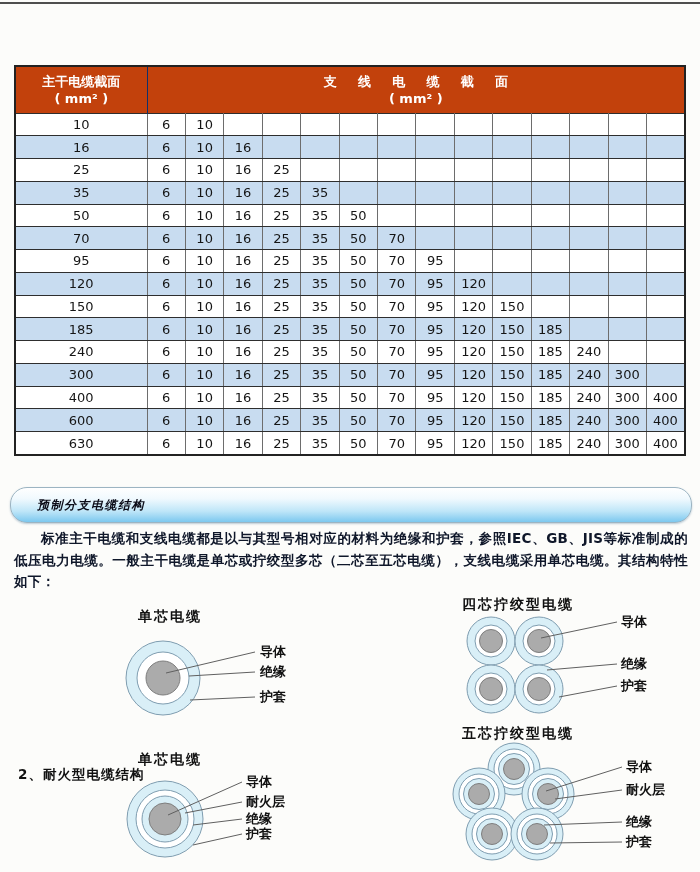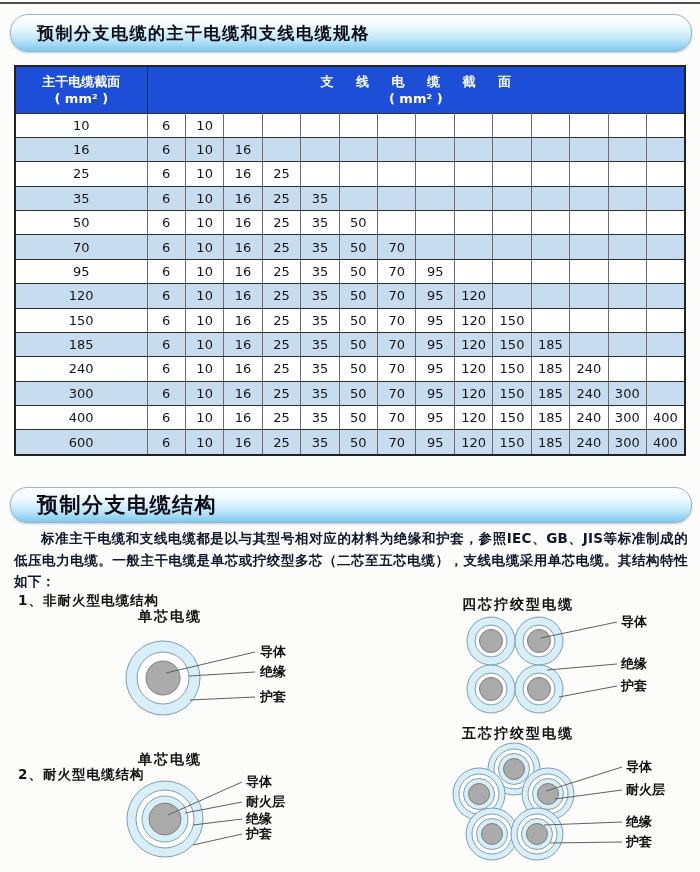--- a/index.html
+++ b/index.html
@@ -8,30 +8,30 @@
 
   .top-rule{position:absolute;left:0;top:2px;width:700px;height:2px;background:#4e4e4e;}
 
   .capsule{position:absolute;border:1px solid #9cb4c2;border-radius:18px;
     background:linear-gradient(180deg,#ffffff 0%,#f0f9fe 32%,#bfe6f8 68%,#7cc8ef 100%);
     box-shadow:0 1px 2px rgba(110,145,170,.45);
     display:flex;align-items:center;}
   .capsule-1{left:10px;top:14px;width:680px;height:36px;}
   .capsule-2{left:10px;top:487px;width:680px;height:34px;border-radius:17px;}
   .capsule .cap-text{font-weight:bold;font-size:17px;color:#0c0c18;padding-left:26px;letter-spacing:1.5px;}
-  .capsule-2 .cap-text{font-size:21px;}
+  .capsule-2 .cap-text{font-size:12px;font-style:italic;}
 
   table.spec{position:absolute;left:14px;top:65px;width:672px;height:391px;
     border-collapse:collapse;table-layout:fixed;border:2px solid #222;}
   table.spec thead tr{height:47px;}
-  table.spec th{background:#1d4ed8;color:#ffffff;font-size:13px;font-weight:bold;
+  table.spec th{background:#c2410c;color:#ffffff;font-size:13px;font-weight:bold;
     vertical-align:middle;padding:0;border:0;}
   table.spec th.main-th{border-right:1px solid #10306b;}
   .hdr-line{line-height:17px;text-align:center;}
-  .hdr-spread{letter-spacing:9px;text-indent:9px;}
+  .hdr-spread{letter-spacing:9px;text-indent:9px;font-family:Liberation Serif, serif;}
   table.spec td{border-left:1px solid #6d6d6d;border-right:1px solid #6d6d6d;
     border-top:1px solid #2e2e2e;border-bottom:1px solid #2e2e2e;
     text-align:center;vertical-align:middle;font-size:13px;color:#151515;
     height:21px;padding:0;background:#ffffff;}
   table.spec tr.alt td{background:#c8dcf0;}
 
   .intro{position:absolute;left:14px;top:528px;width:674px;margin:0;
     font-size:13.5px;line-height:21.5px;font-weight:600;color:#0f172a;
     text-indent:2em;text-align:justify;letter-spacing:.3px;}
 
@@ -57,23 +57,20 @@
   .core-cond{fill:#ababab;stroke:#7e7e7e;stroke-width:1;}
   .leader{stroke:#606060;stroke-width:1;fill:none;}
 </style>
 </head>
 <body>
 
 <div class="page">
 
   <div class="top-rule"></div>
 
-  <div class="capsule capsule-1">
-    <span class="cap-text">预制分支电缆的主干电缆和支线电缆规格</span>
-  </div>
 
   <table class="spec">
     <colgroup>
       <col style="width:132px">
       <col span="14">
     </colgroup>
     <thead>
       <tr>
         <th class="main-th">
           <div class="hdr-line">主干电缆截面</div>
@@ -317,30 +314,46 @@
           <td>50</td>
           <td>70</td>
           <td>95</td>
           <td>120</td>
           <td>150</td>
           <td>185</td>
           <td>240</td>
           <td>300</td>
           <td>400</td>
         </tr>
+        <tr>
+          <td>630</td>
+          <td>6</td>
+          <td>10</td>
+          <td>16</td>
+          <td>25</td>
+          <td>35</td>
+          <td>50</td>
+          <td>70</td>
+          <td>95</td>
+          <td>120</td>
+          <td>150</td>
+          <td>185</td>
+          <td>240</td>
+          <td>300</td>
+          <td>400</td>
+        </tr>
       </tbody>
   </table>
 
   <div class="capsule capsule-2">
     <span class="cap-text">预制分支电缆结构</span>
   </div>
 
   <p class="intro">标准主干电缆和支线电缆都是以与其型号相对应的材料为绝缘和护套，参照IEC、GB、JIS等标准制成的低压电力电缆。一般主干电缆是单芯或拧绞型多芯（二芯至五芯电缆），支线电缆采用单芯电缆。其结构特性如下：</p>
 
-  <div class="sec-h sec-h-1">1、非耐火型电缆结构</div>
   <div class="diag-title dt-a">单芯电缆</div>
 
   <svg class="diag diag-a" width="240" height="100" viewBox="0 0 240 100">
     <g>
       <circle class="ring-sheath" cx="63" cy="48" r="37"></circle>
       <circle class="ring-insul" cx="63" cy="48" r="26"></circle>
       <circle class="core-cond" cx="63" cy="48" r="17"></circle>
     </g>
     <line class="leader" x1="66" y1="43" x2="155" y2="22"></line>
     <line class="leader" x1="89" y1="46" x2="155" y2="42"></line>

